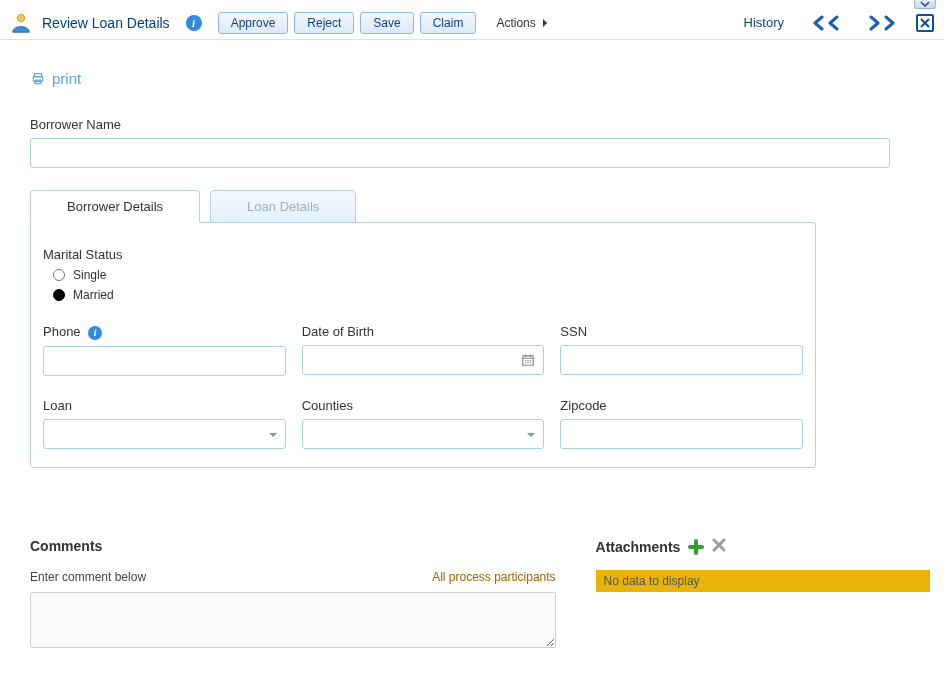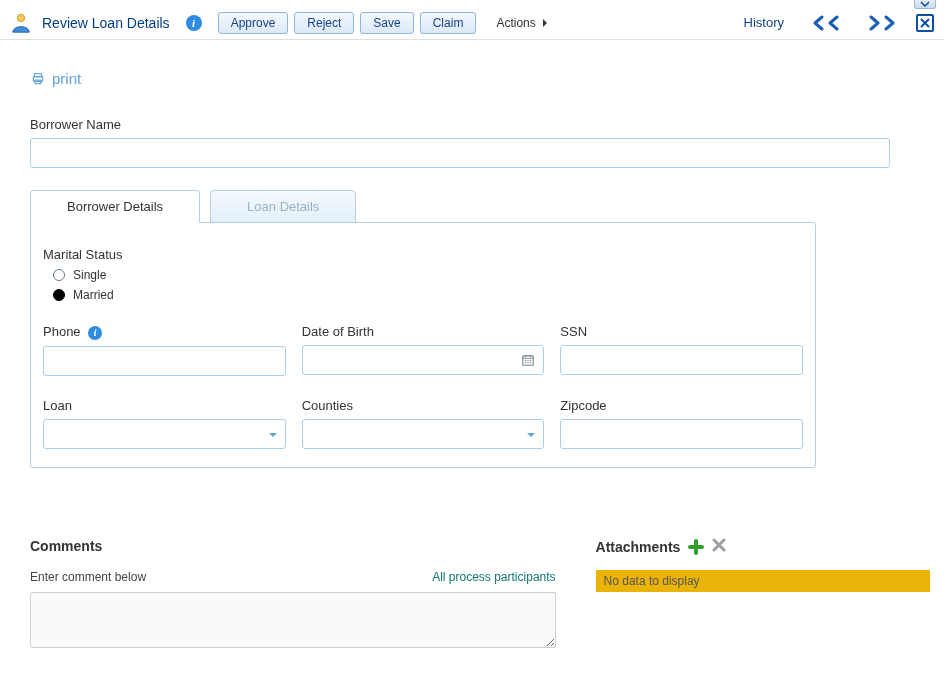--- a/index.html
+++ b/index.html
@@ -159,21 +159,21 @@
     position:absolute; right:8px; top:50%; transform:translateY(-50%);
     cursor:pointer;
   }
 
   .bottom { display:flex; gap:40px; margin-top: 70px; width: 900px; }
   .comments-col { flex: 1.1; }
   .attach-col { flex: 0.7; }
   .section-title { font-weight:bold; font-size:14px; color:#333; margin-bottom:16px; }
   .comments-head { display:flex; justify-content:space-between; margin-bottom:8px; }
   .subtext { color:#444; font-size:12px; }
-  .link-blue { color:#0f766e; cursor:pointer; font-size:12px; }
+  .link-blue { color:#a16207; cursor:pointer; font-size:12px; }
   .comment-box {
     width: 100%;
     height: 56px;
     border:1px solid #cfcfcf;
     border-radius:2px;
     background:#fafafa;
     resize: both;
     padding:4px;
     font-family:inherit;
   }

